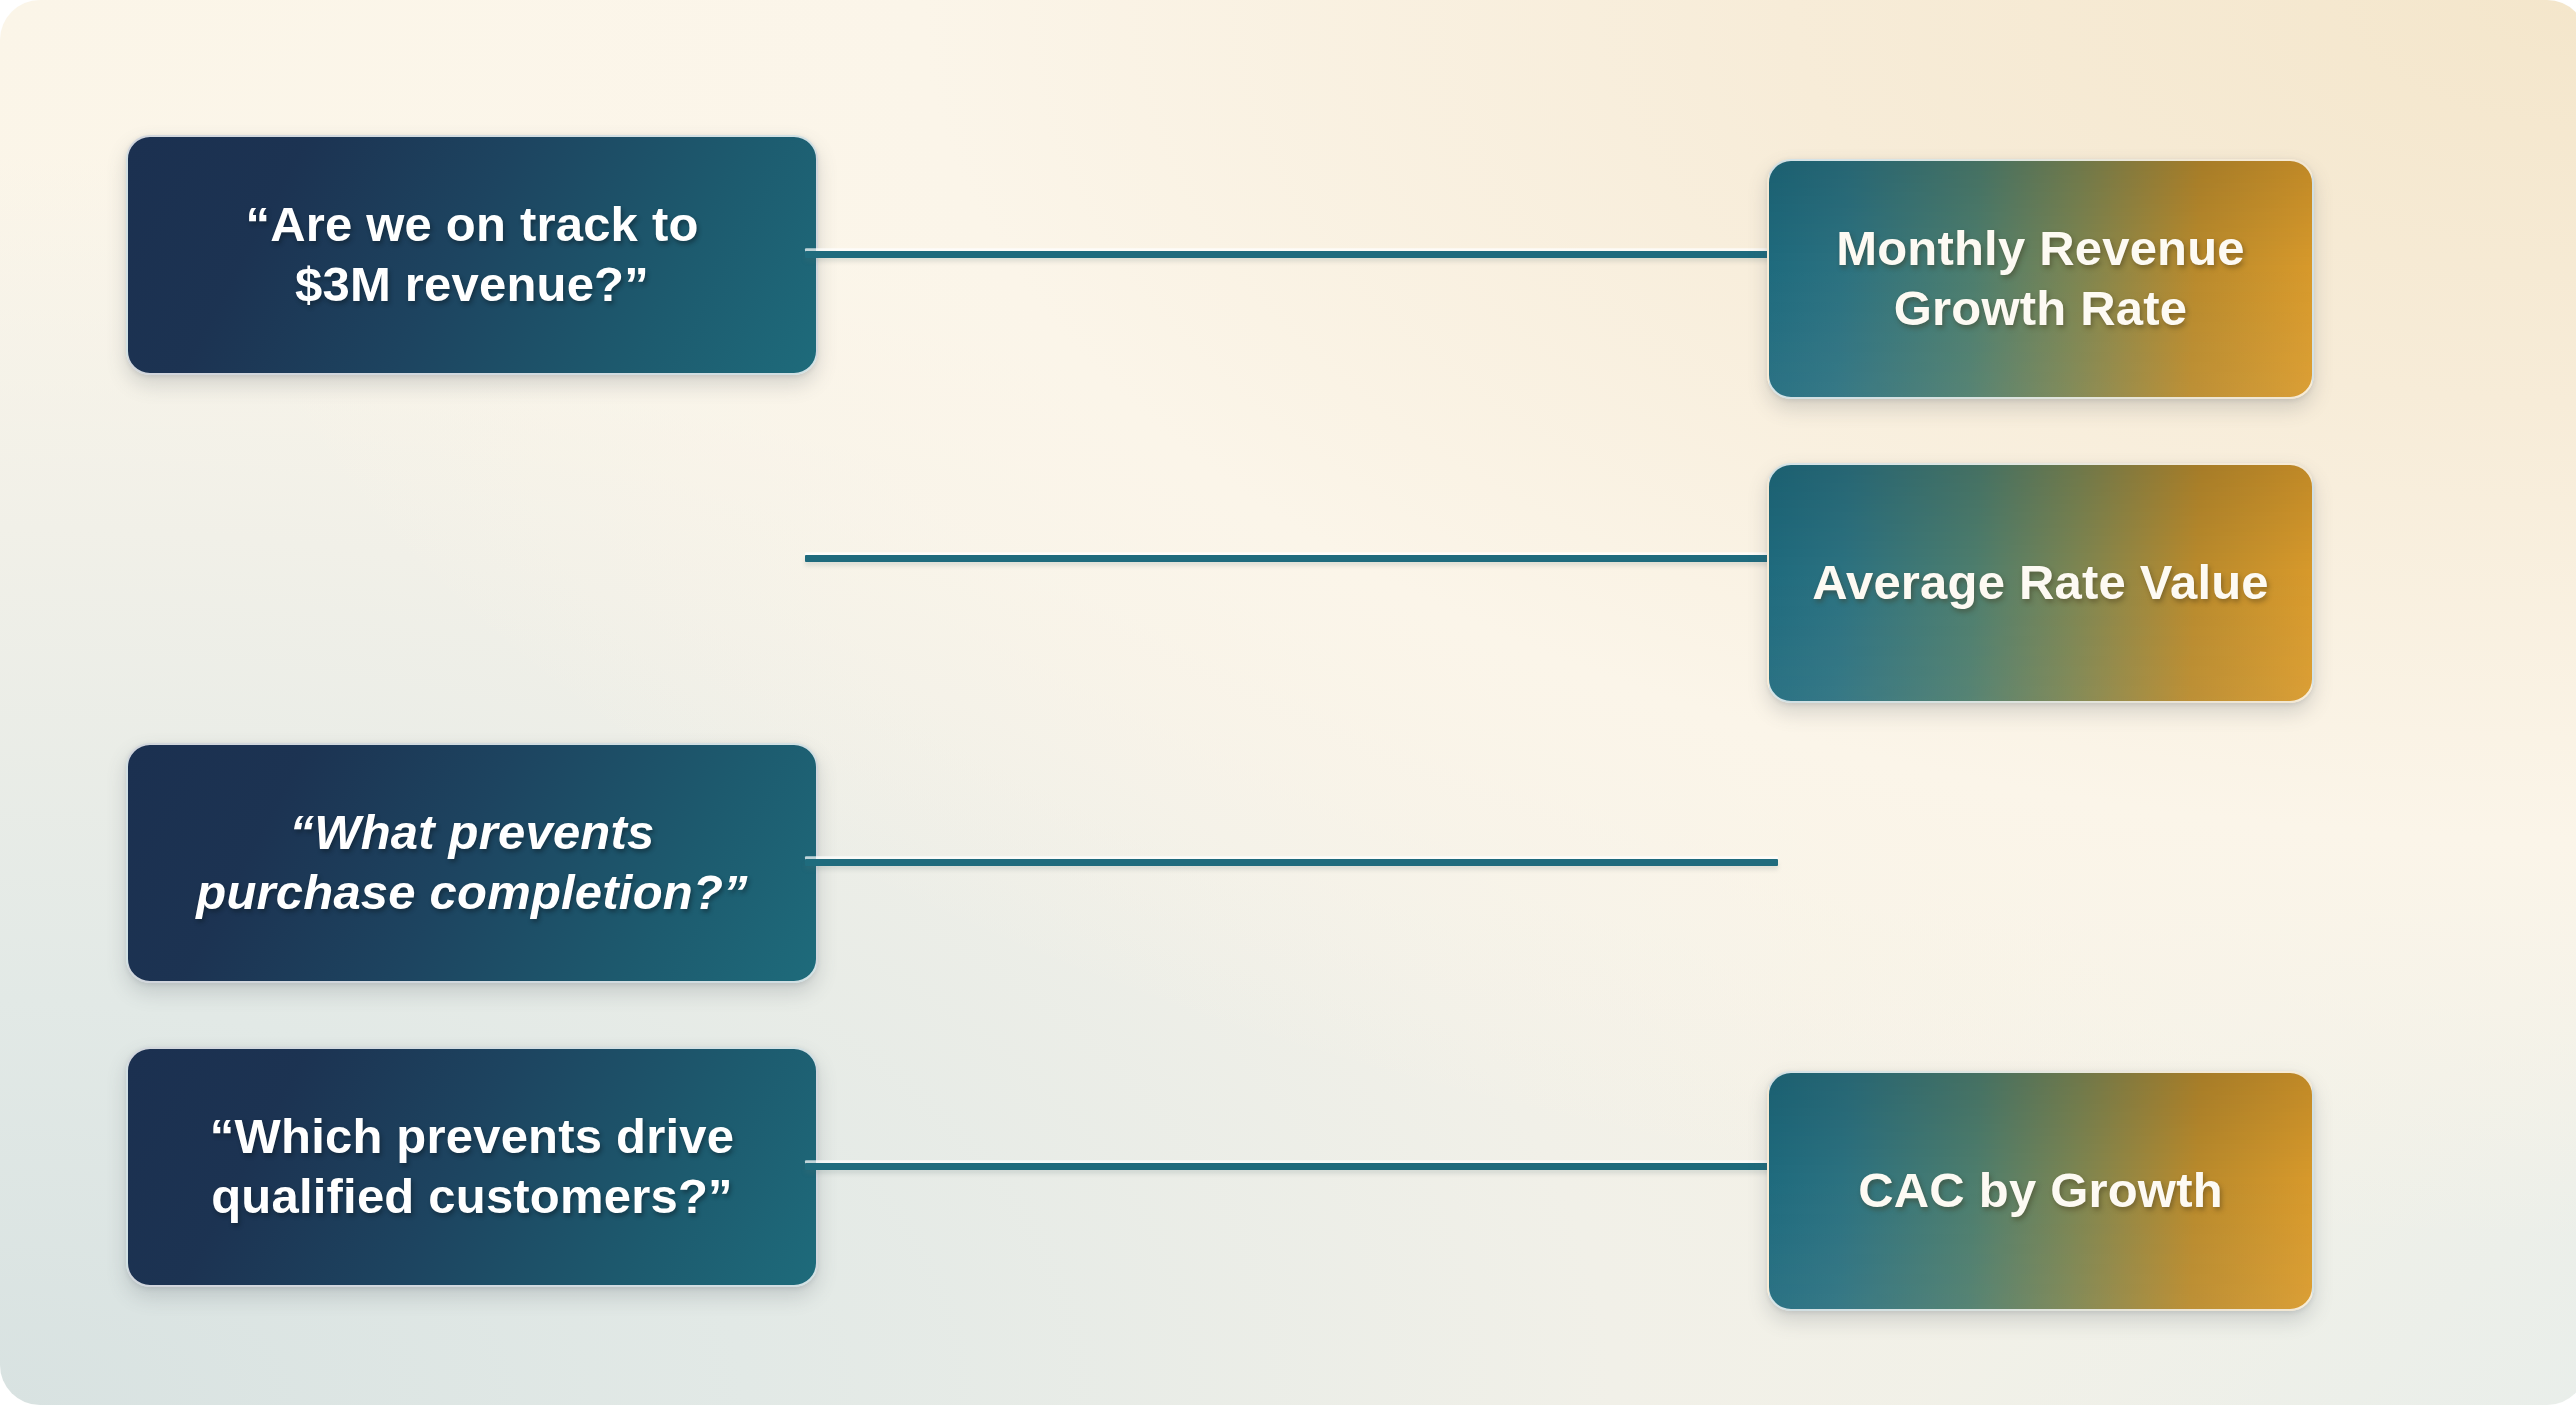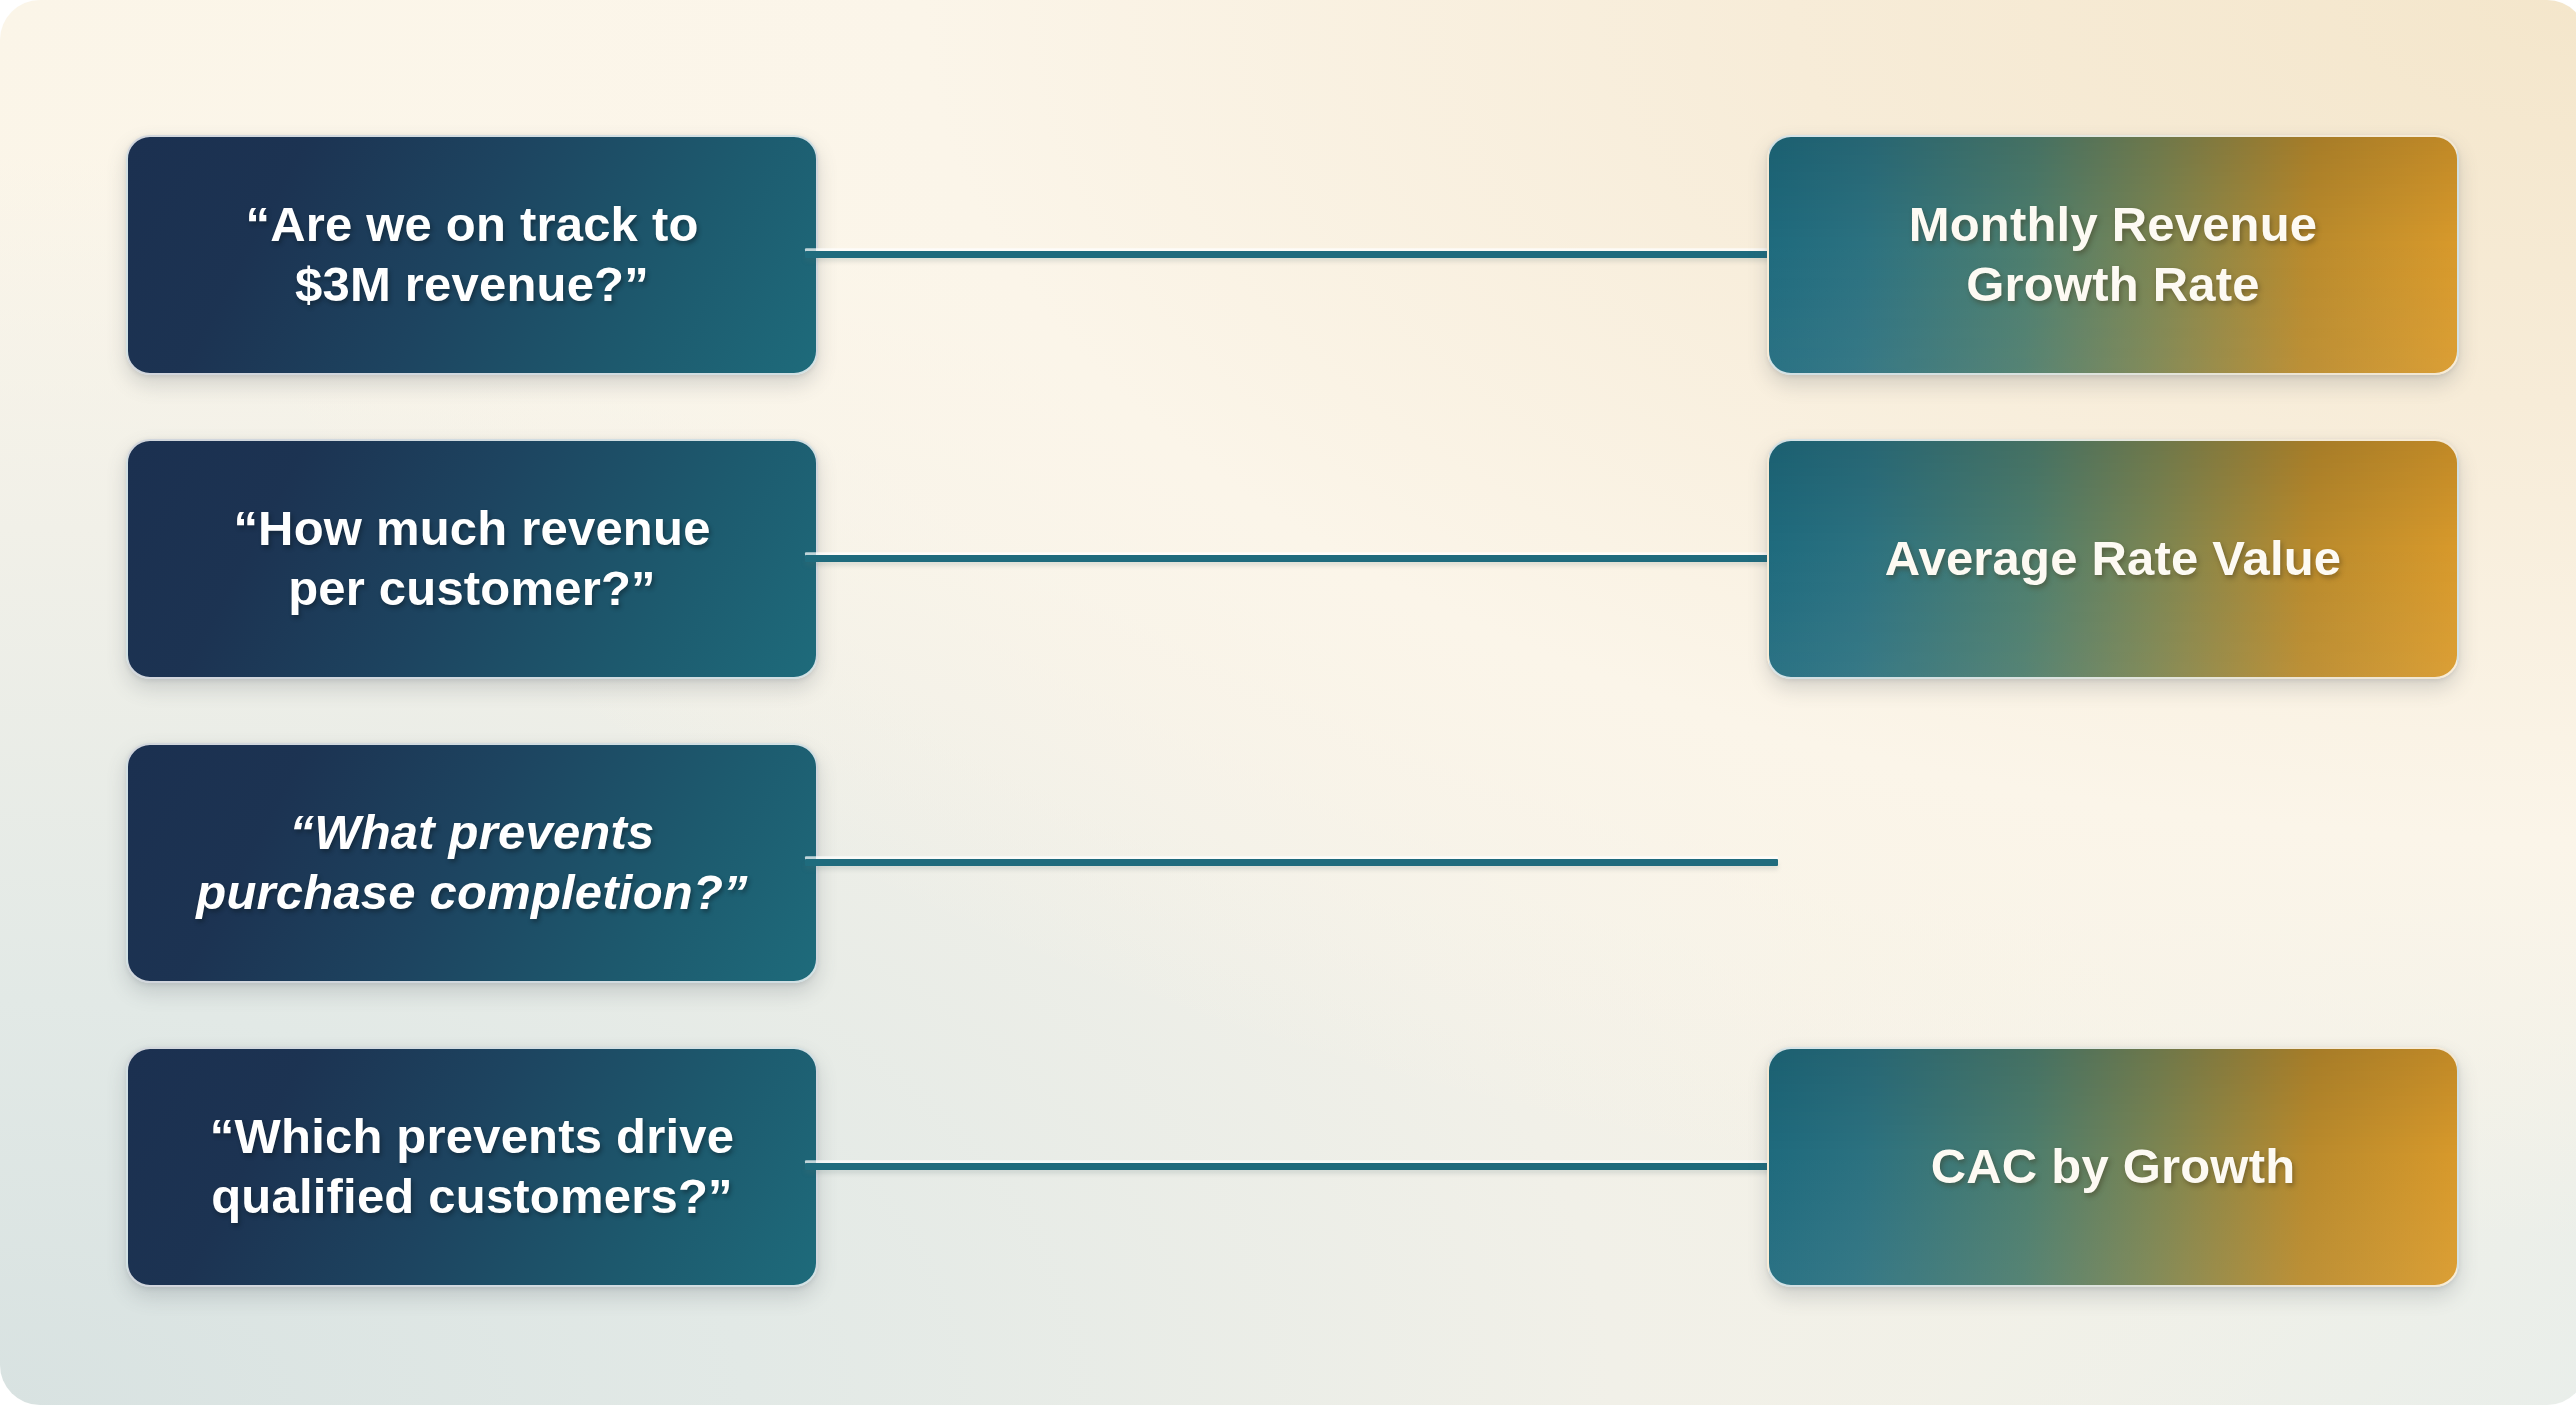--- a/index.html
+++ b/index.html
@@ -79,25 +79,26 @@
 
   .node-question {
     left: 126px;
     width: 692px;
     background: linear-gradient(118deg,
         #1b3050 0%, #1c3352 22%, #1d4460 48%, #1d5a6e 76%, #1e6b7b 100%);
   }
 
   .node-metric {
     left: 1767px;
-    width: 692px;
+    width: 547px;
     background:
       linear-gradient(180deg, rgba(0,0,0,0.10) 0%, rgba(0,0,0,0) 45%, rgba(255,255,255,0.05) 100%),
       linear-gradient(93deg,
         #1e6a7d 0%, #2b7180 14%, #4d7d6d 38%, #7b8552 56%, #b98a2c 78%, #d99a2b 100%);
+    margin-top: 24px;
   }
 
   .node-label {
     color: #ffffff;
     font-size: 49px;
     font-weight: 700;
     line-height: 1.22;
     letter-spacing: 0.2px;
     text-shadow: 1.8px 2.7px 4.6px rgba(12,24,34,0.45);
     white-space: pre-line;
@@ -119,24 +120,20 @@
 $3M revenue?”</span>
       </div>
       <div class="connector"></div>
       <div class="node node-metric">
         <span class="node-label">Monthly Revenue
 Growth Rate</span>
       </div>
     </div>
 
     <div class="row row-1">
-      <div class="node node-question">
-        <span class="node-label">“How much revenue
-per customer?”</span>
-      </div>
       <div class="connector"></div>
       <div class="node node-metric">
         <span class="node-label">Average Rate Value</span>
       </div>
     </div>
 
     <div class="row row-2">
       <div class="node node-question">
         <span class="node-label">“What prevents
 purchase completion?”</span>

